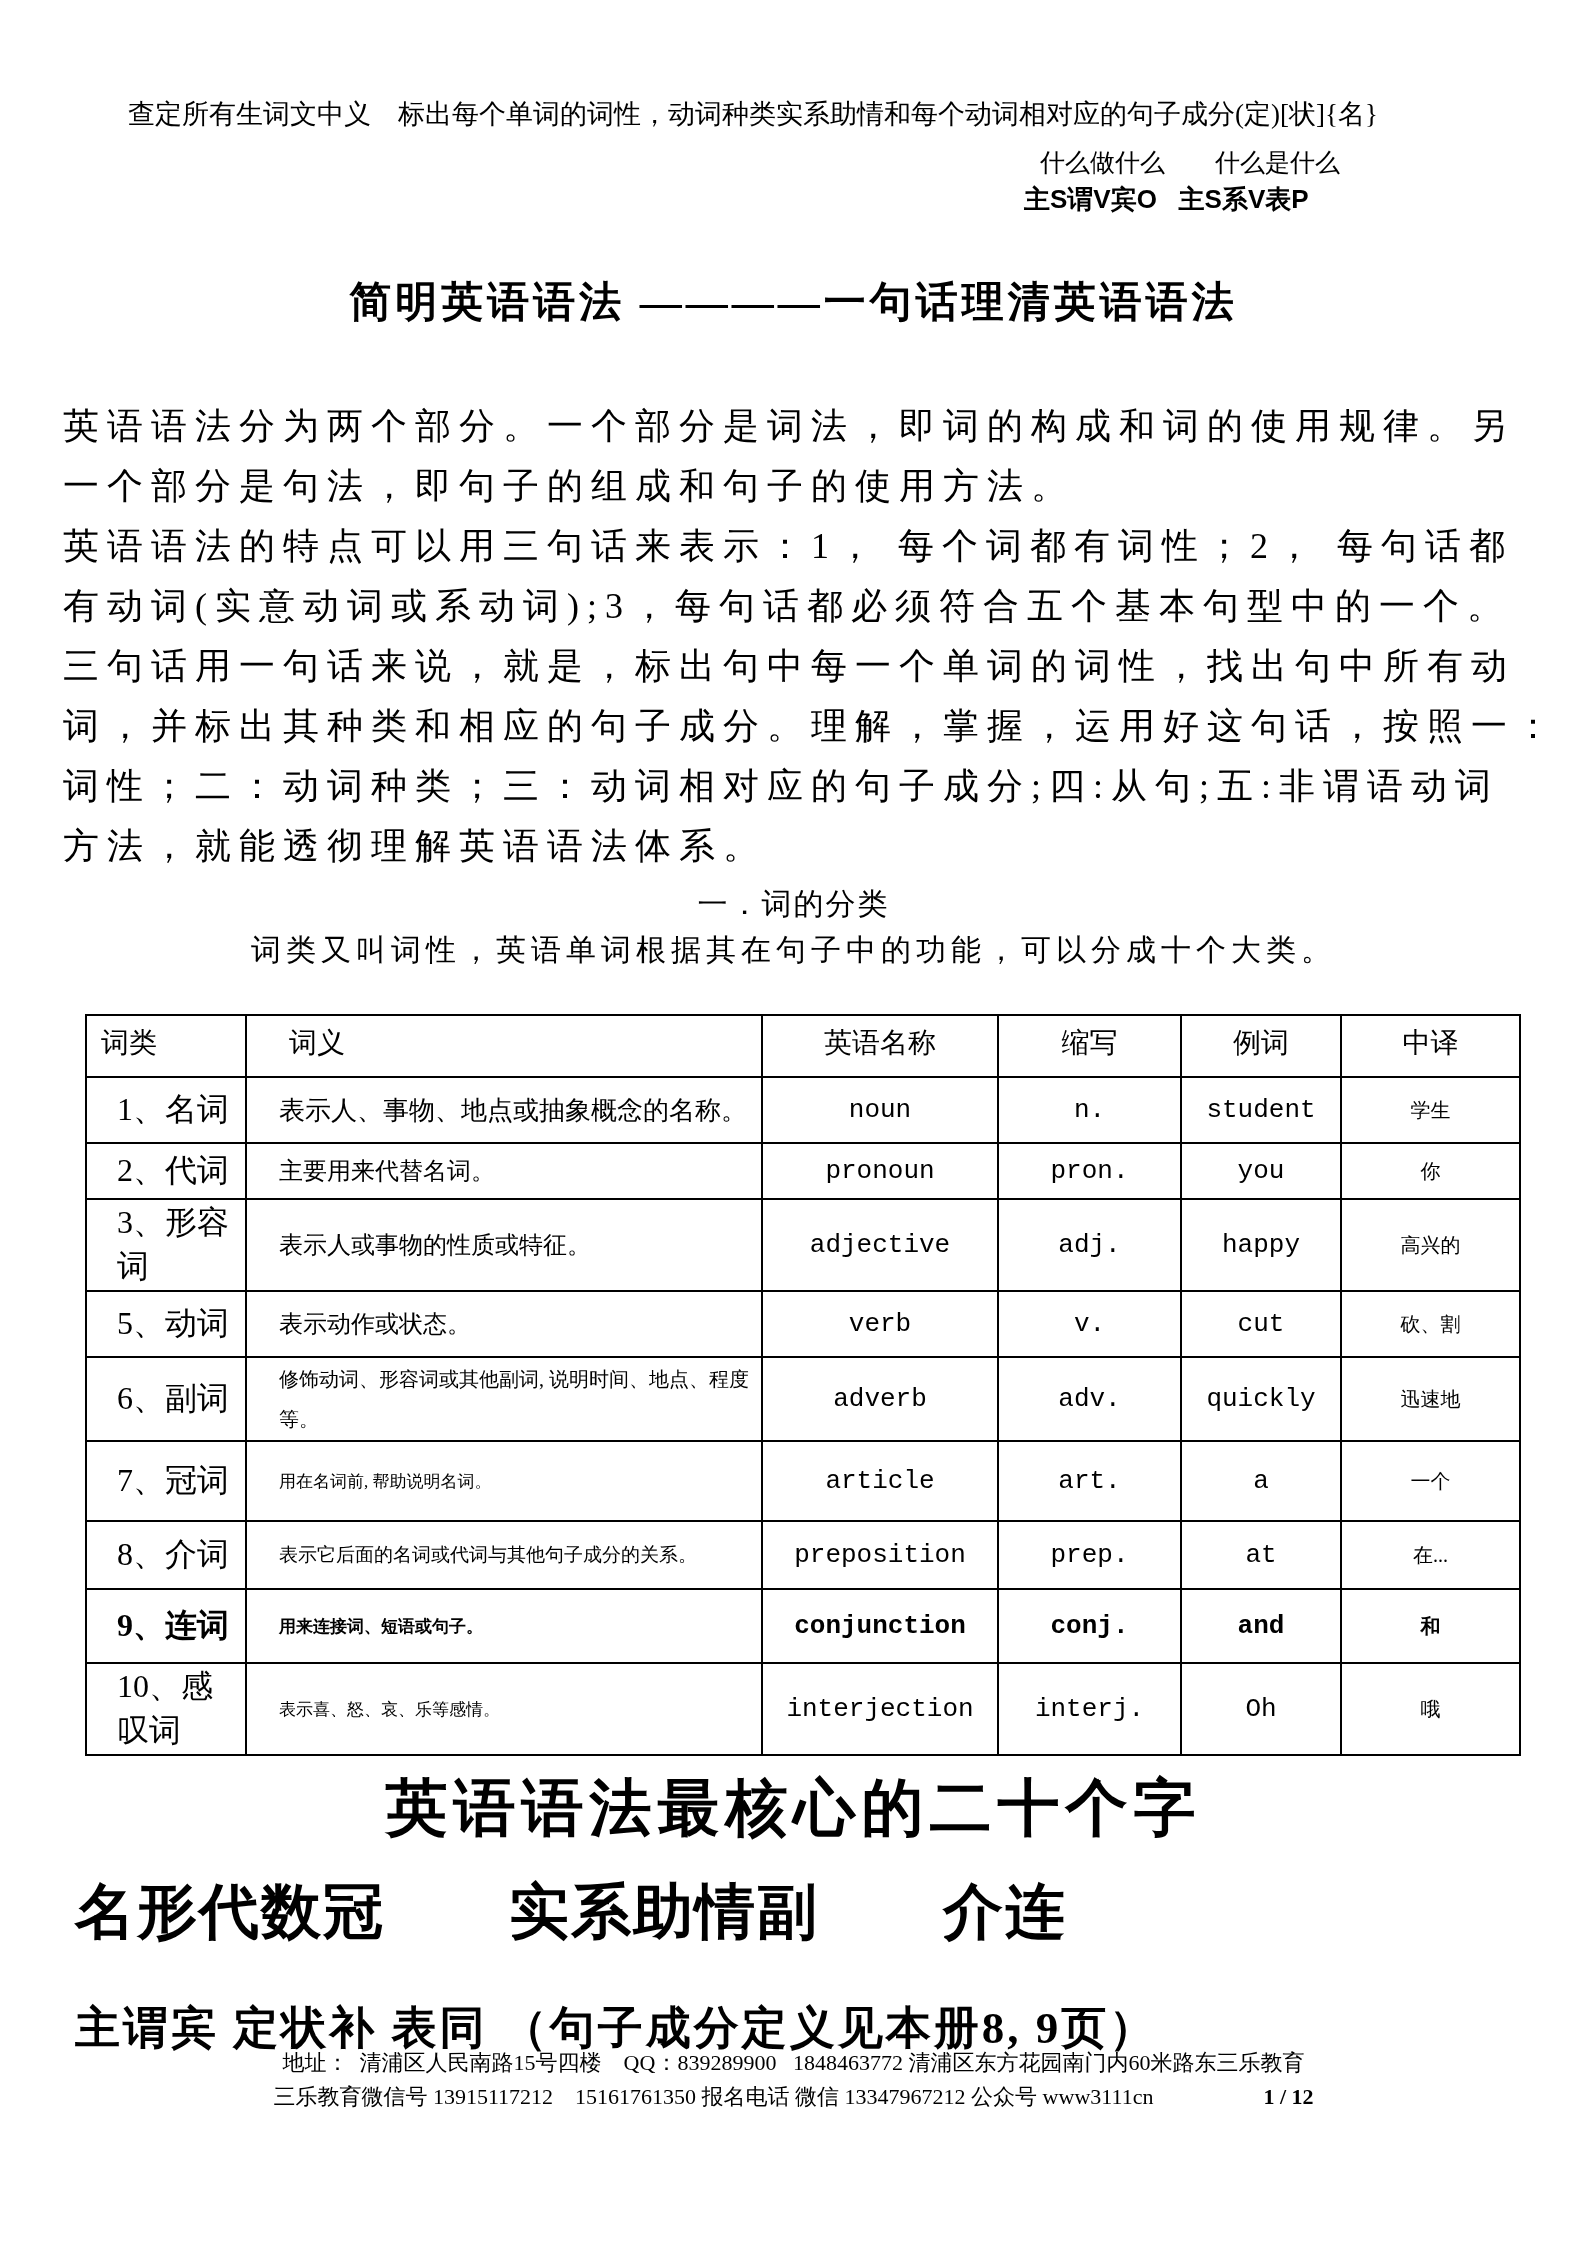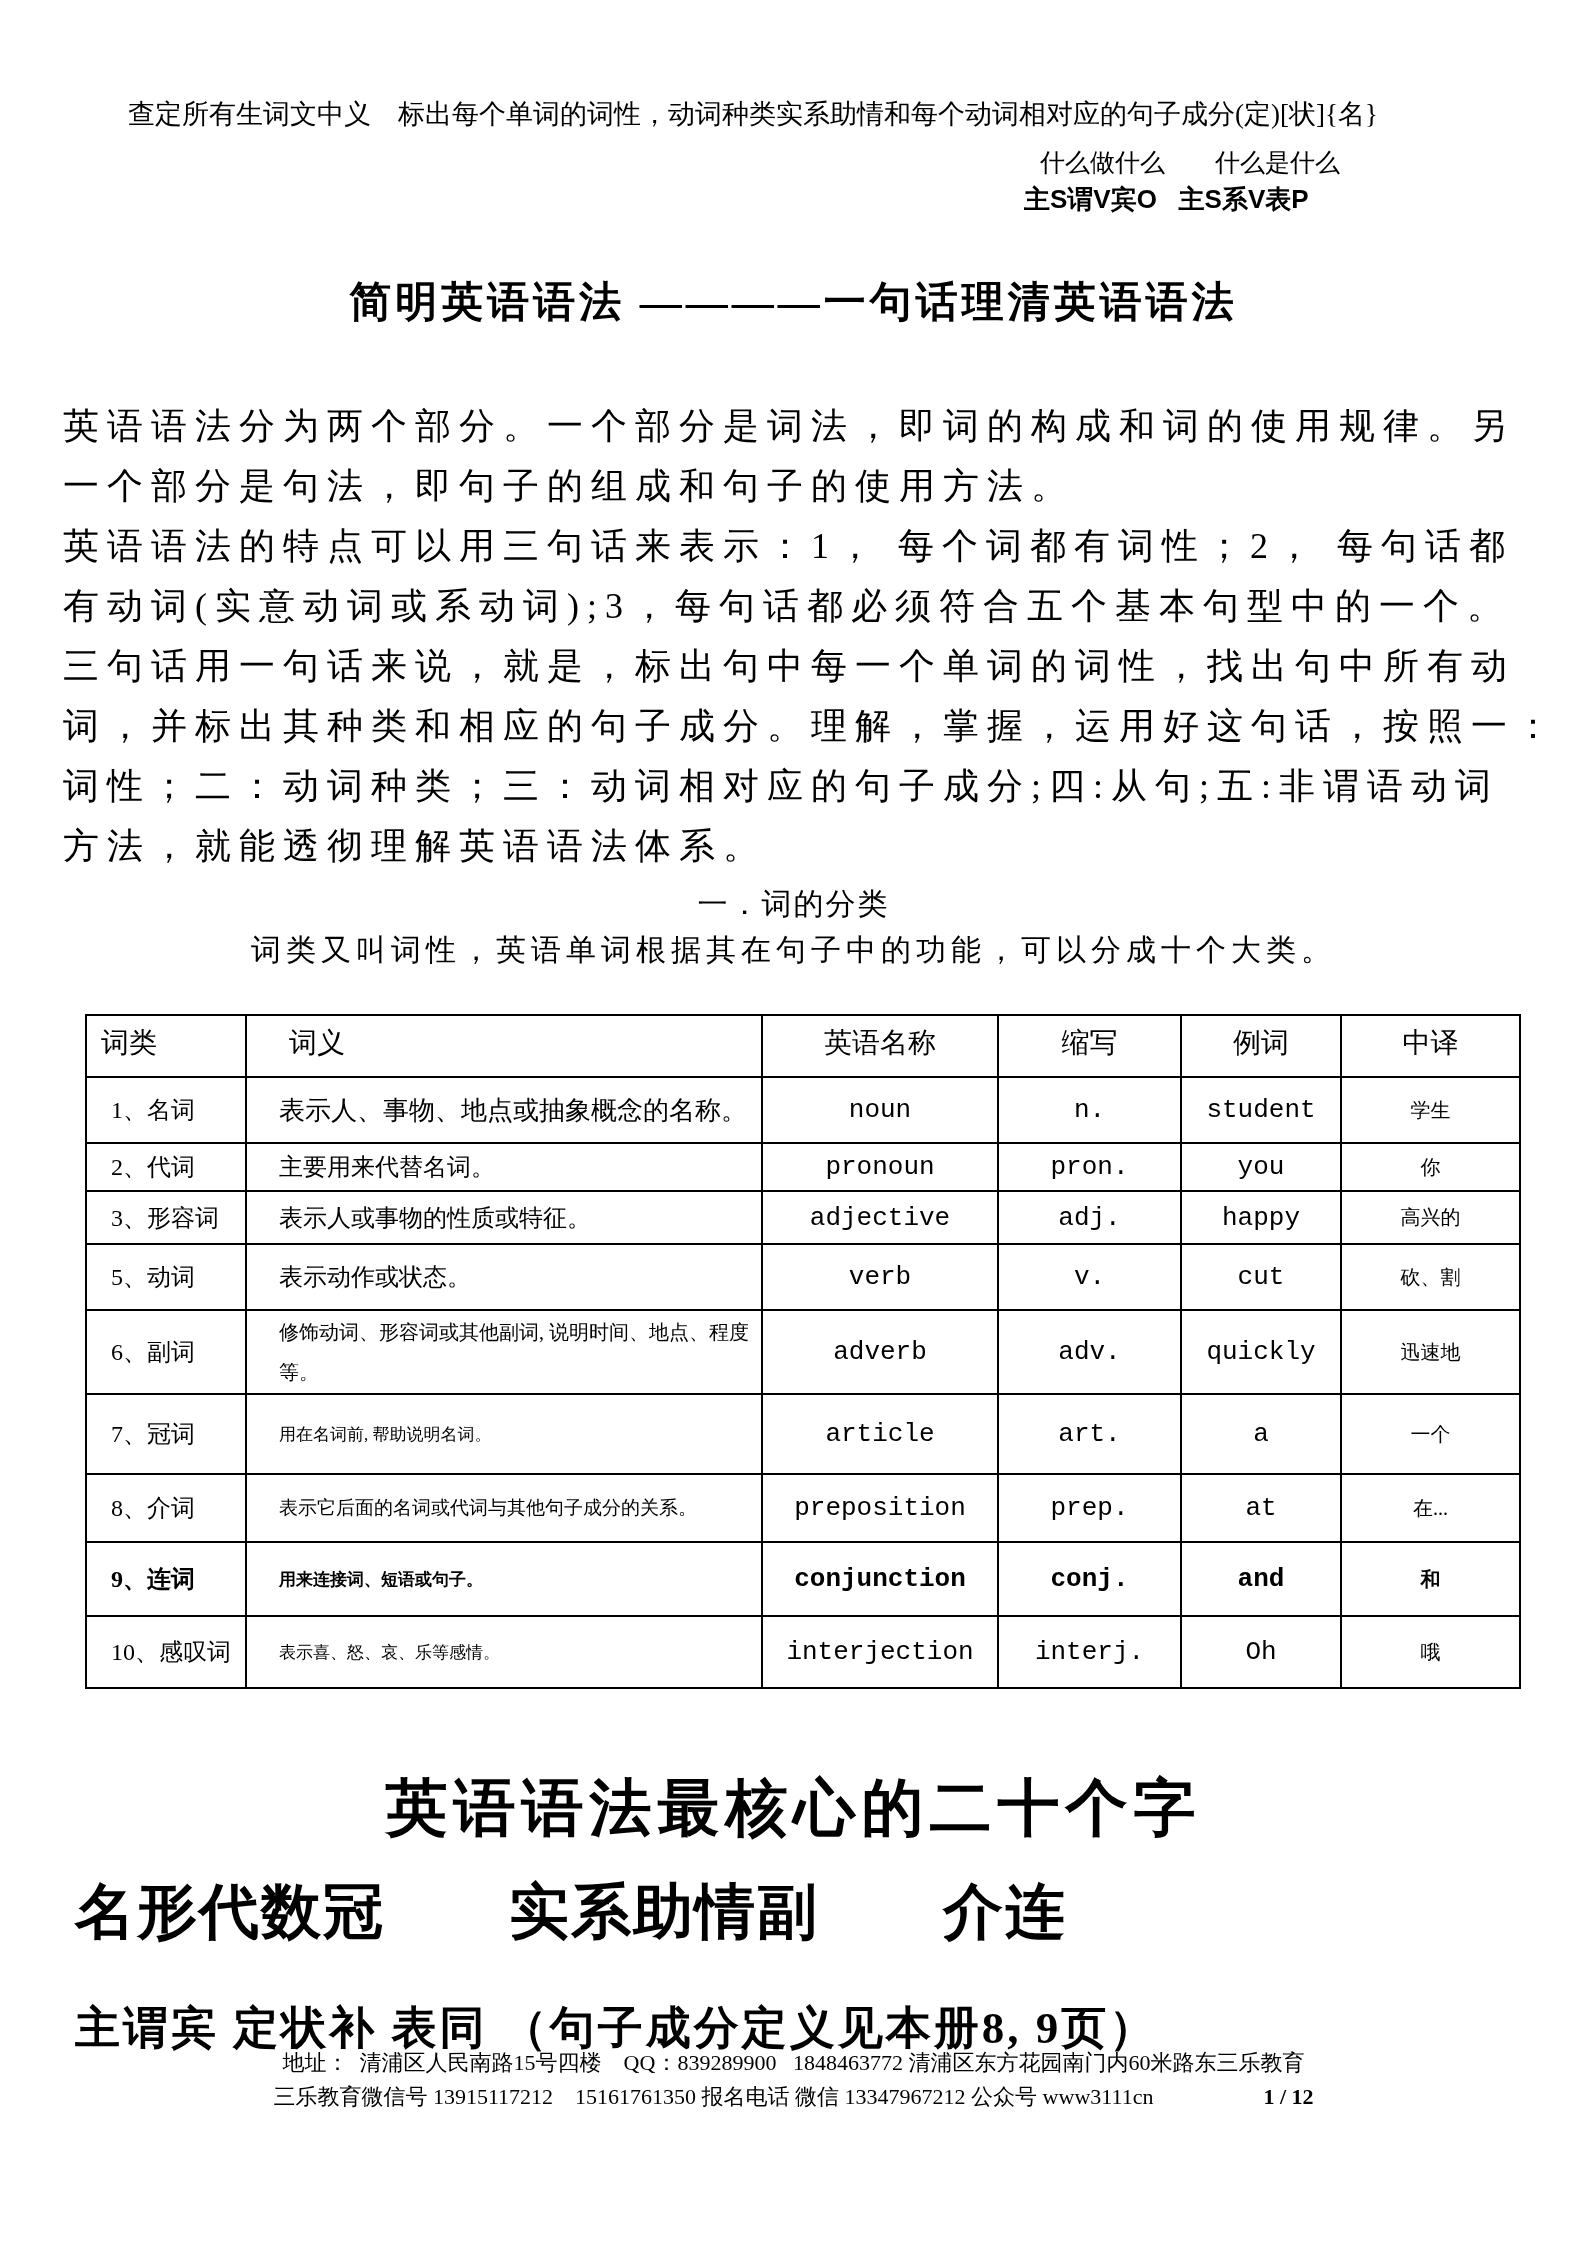--- a/index.html
+++ b/index.html
@@ -35,30 +35,30 @@
     position:absolute;left:85px;top:1014px;width:1434px;
     border-collapse:collapse;table-layout:fixed;
   }
   .pos-table th,.pos-table td{border:2px solid #000;overflow:hidden;}
   .pos-table thead tr{height:62px;}
   .pos-table th{font-size:28px;font-weight:normal;vertical-align:top;padding-top:8px;text-align:center;}
   .pos-table th.h0{text-align:left;padding-left:14px;}
   .pos-table th.h1{text-align:left;padding-left:42px;}
   .pos-table tbody td{vertical-align:middle;}
   .pos-table tbody tr:nth-child(1){height:66px;}
-  .pos-table tbody tr:nth-child(2){height:48px;}
+  .pos-table tbody tr:nth-child(2){height:56px;}
   .pos-table tbody tr:nth-child(3){height:53px;}
   .pos-table tbody tr:nth-child(4){height:66px;}
   .pos-table tbody tr:nth-child(5){height:66px;}
   .pos-table tbody tr:nth-child(6){height:80px;}
   .pos-table tbody tr:nth-child(7){height:68px;}
   .pos-table tbody tr:nth-child(8){height:74px;font-weight:bold;}
   .pos-table tbody tr:nth-child(9){height:72px;}
   .pos-table tbody tr:nth-child(10){height:68px;}
-  .c0{text-align:left;padding-left:24px;font-size:24px;margin-left:32px;}
+  .c0{text-align:left;padding-left:30px;font-size:32px;margin-left:32px;}
   .c1{text-align:left;padding-left:32px;}
   .en{font-family:"Liberation Mono","DejaVu Sans Mono",monospace;font-size:26px;text-align:center;}
   .zh{font-size:20px;text-align:center;}
   .d26{font-size:26px;}
   .d24{font-size:24px;}
   .d20{font-size:20px;line-height:40px;}
   .d19{font-size:19px;}
   .d17{font-size:17px;}
 
   

